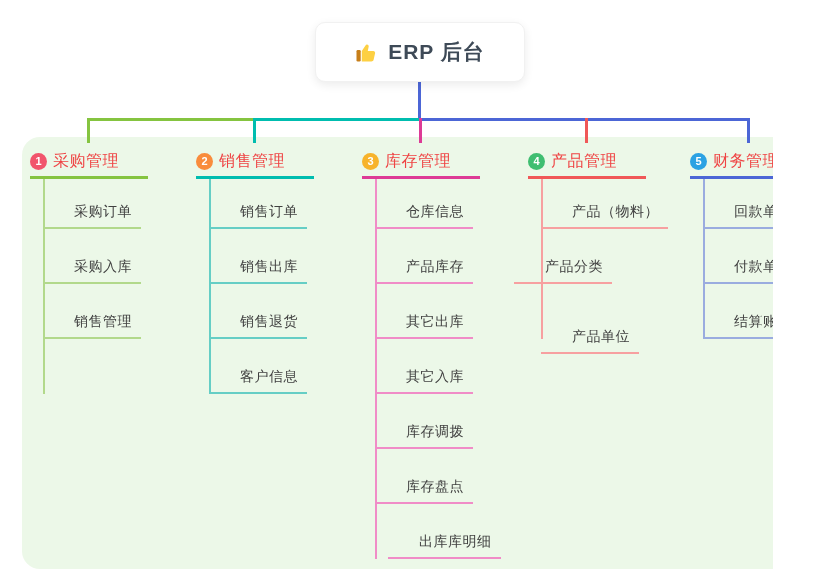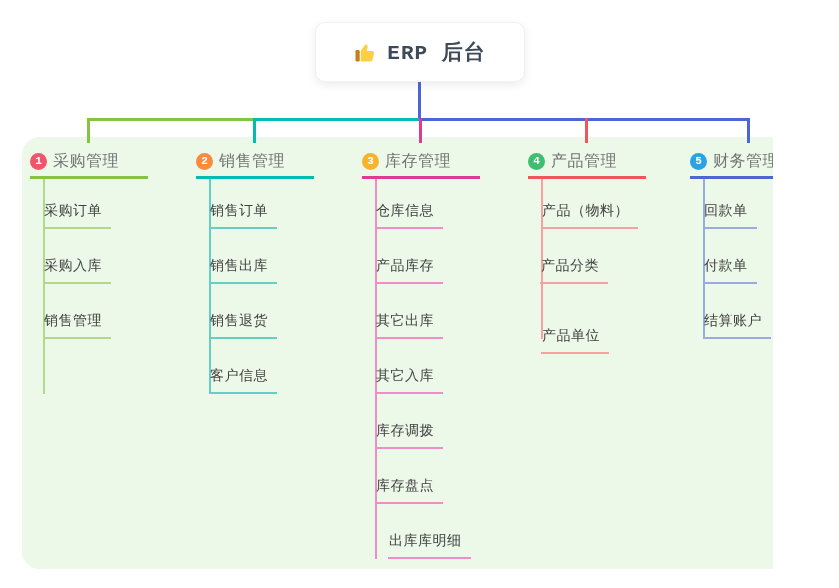--- a/index.html
+++ b/index.html
@@ -1,18 +1,18 @@
 <!DOCTYPE html>
 <html><head>
 <meta charset="utf-8">
 <style>
   html,body{margin:0;padding:0;background:#ffffff;}
   #stage{
     position:relative;width:773px;height:588px;background:#ffffff;overflow:hidden;
-    font-family:Liberation Mono, monospace;
+    font-family:Liberation Sans, sans-serif;
   }
   .panel{
     position:absolute;left:22px;top:137px;width:795px;height:432px;
     border-radius:18px;z-index:0;
   }
   .line{position:absolute;z-index:1;}
   .root-card{
     position:absolute;left:315px;top:22px;width:210px;height:60px;
     background:#ffffff;border:1px solid #f1f1f1;border-radius:10px;
     box-shadow:0 3px 10px rgba(0,0,0,0.08);
@@ -23,25 +23,25 @@
   .thumb{width:24px;height:24px;display:inline-flex;}
   .branch-title{
     position:absolute;height:30px;width:118px;display:flex;align-items:center;gap:6px;
     border-bottom:3px solid #000;z-index:2;box-sizing:content-box;
   }
   .badge{
     width:17px;height:17px;border-radius:50%;flex:0 0 17px;
     display:flex;align-items:center;justify-content:center;
     color:#fff;font-size:11px;font-weight:bold;
   }
-  .branch-label{font-size:16px;font-weight:500;color:#737373;white-space:nowrap;letter-spacing:0.5px;}
+  .branch-label{font-size:16px;font-weight:500;color:#ef4444;white-space:nowrap;letter-spacing:0.5px;}
   .child-node{
     position:absolute;z-index:2;white-space:nowrap;
     font-size:14px;color:#404040;line-height:20px;
-    padding:0 9px 6px 1px;border-bottom:2px solid #000;letter-spacing:0.5px;
+    padding:0 9px 6px 31px;border-bottom:2px solid #000;letter-spacing:0.5px;
   }
   .vline{position:absolute;width:2px;z-index:1;}
 </style>
 </head>
 <body>
 
 <div id="stage" style="background: rgb(255, 255, 255);">
   <div class="panel" id="panel" style="background: rgb(236, 248, 232);"></div>
 
   <div class="root-card">
@@ -90,21 +90,21 @@
     <div class="child-node" style="left: 375px; top: 366px; border-bottom-color: rgb(240, 140, 199);">其它入库</div>
     <div class="child-node" style="left: 375px; top: 421px; border-bottom-color: rgb(240, 140, 199);">库存调拨</div>
     <div class="child-node" style="left: 375px; top: 476px; border-bottom-color: rgb(240, 140, 199);">库存盘点</div>
     <div class="child-node" style="left: 388px; top: 531px; border-bottom-color: rgb(240, 140, 199);">出库库明细</div>
     <div class="branch-title" style="left: 528px; top: 146px; border-bottom-color: rgb(240, 88, 88);">
       <span class="badge" style="background: rgb(63, 190, 113);">4</span>
       <span class="branch-label">产品管理</span>
     </div>
     <div class="vline" style="left: 541px; top: 179px; height: 160px; background: rgb(247, 160, 160);"></div>
     <div class="child-node" style="left: 541px; top: 201px; border-bottom-color: rgb(247, 160, 160);">产品（物料）</div>
-    <div class="child-node" style="left: 540px; top: 256px; border-bottom-color: rgb(247, 160, 160);">产品分类</div>
+    <div class="child-node" style="left: 514px; top: 256px; border-bottom-color: rgb(247, 160, 160);">产品分类</div>
     <div class="child-node" style="left: 541px; top: 326px; border-bottom-color: rgb(247, 160, 160);">产品单位</div>
     <div class="branch-title" style="left: 690px; top: 146px; border-bottom-color: rgb(76, 102, 214);">
       <span class="badge" style="background: rgb(43, 162, 227);">5</span>
       <span class="branch-label">财务管理</span>
     </div>
     <div class="vline" style="left: 703px; top: 179px; height: 160px; background: rgb(154, 172, 223);"></div>
     <div class="child-node" style="left: 703px; top: 201px; border-bottom-color: rgb(154, 172, 223);">回款单</div>
     <div class="child-node" style="left: 703px; top: 256px; border-bottom-color: rgb(154, 172, 223);">付款单</div>
     <div class="child-node" style="left: 703px; top: 311px; border-bottom-color: rgb(154, 172, 223);">结算账户</div>
   </div>

